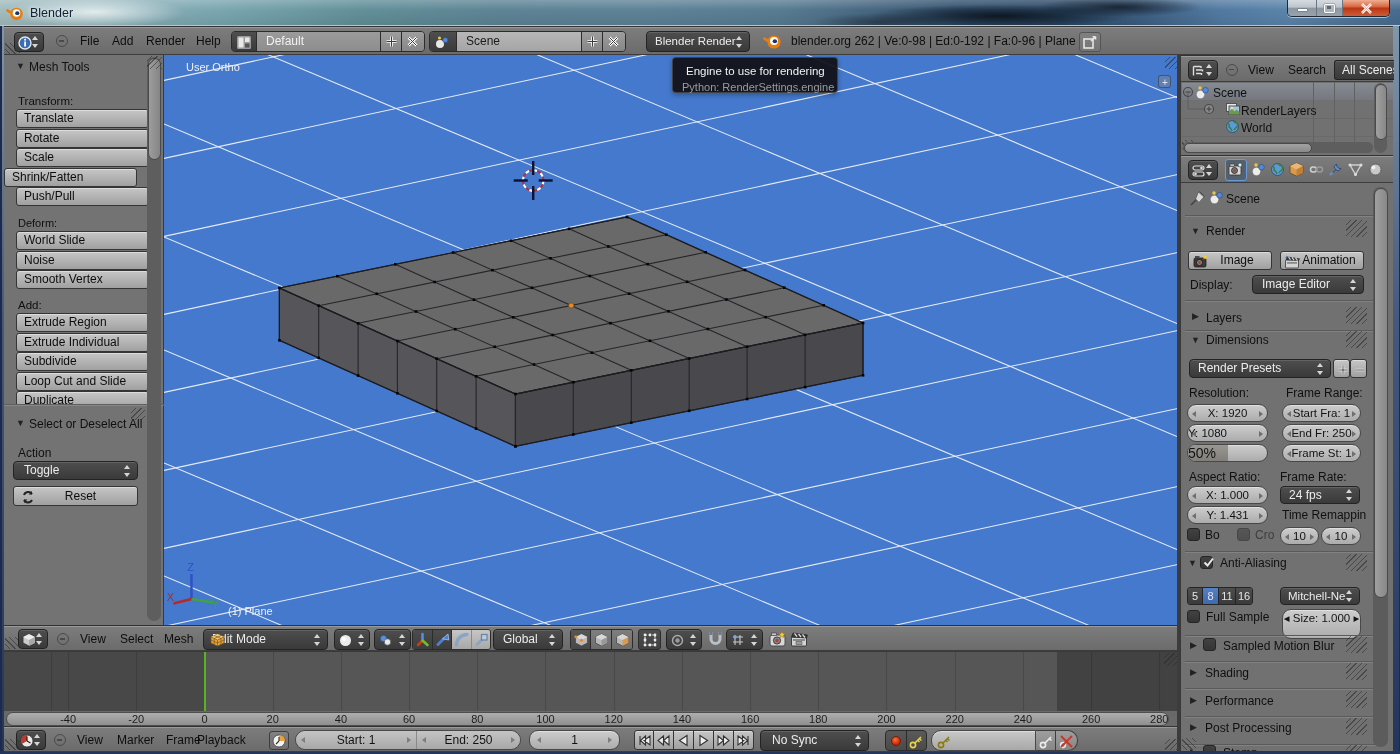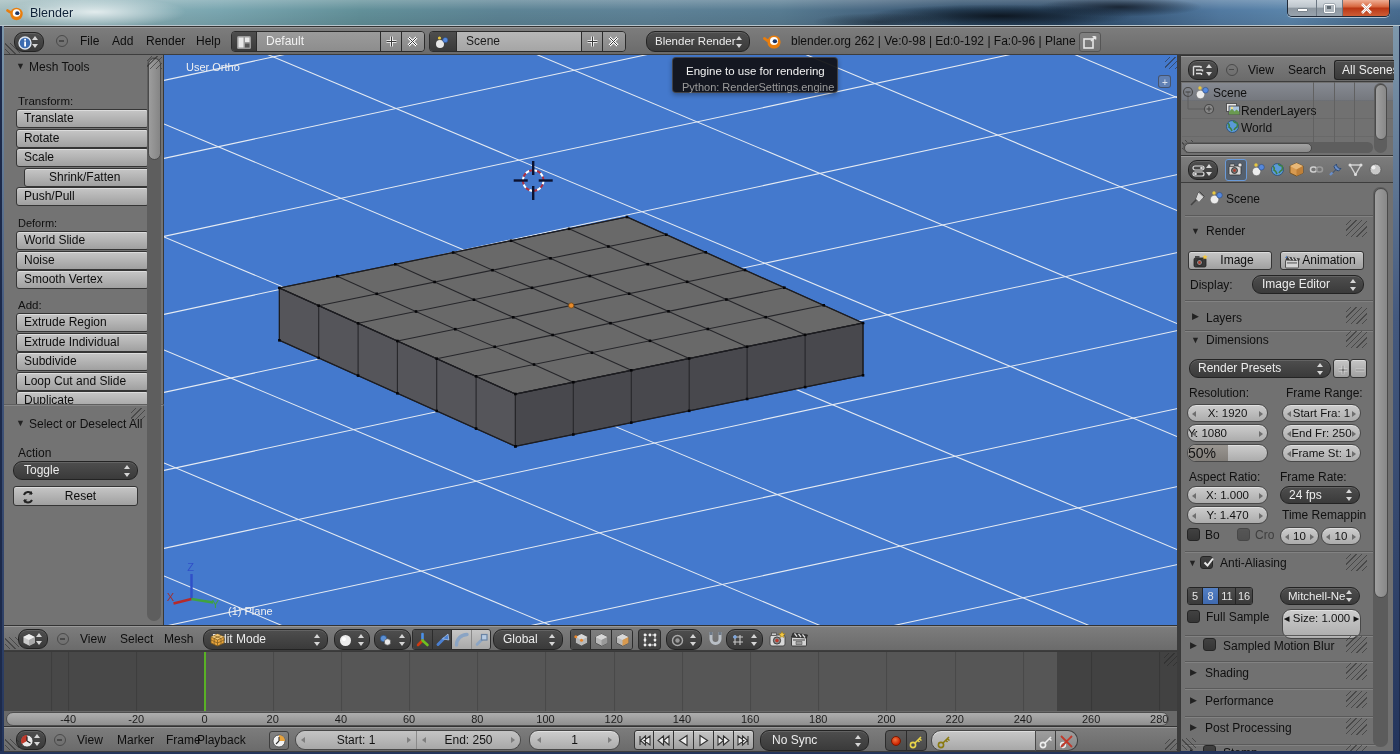--- a/index.html
+++ b/index.html
@@ -1,18 +1,18 @@
 <!DOCTYPE html>
 <html><head><meta charset="utf-8"><style>
 *{margin:0;padding:0;box-sizing:border-box}
 html,body{width:1400px;height:754px;overflow:hidden}
 body{font-family:"Liberation Sans",sans-serif;position:relative;background:#747474;font-size:12px}
 .a{position:absolute}
 .hdr{background:linear-gradient(#7d7d7d 0%,#747474 50%,#6b6b6b 100%);border-top:1px solid #333;border-bottom:1px solid #3d3d3d;box-shadow:inset 0 1px 0 rgba(255,255,255,.22)}
-.dd{background:linear-gradient(#4e4e4e,#3a3a3a);border:1px solid #232323;border-radius:9px;color:#e9e9e9;box-shadow:inset 0 1px 0 rgba(255,255,255,.12)}
+.dd{background:linear-gradient(#4e4e4e,#3a3a3a);border:1px solid #232323;border-radius:4px;color:#e9e9e9;box-shadow:inset 0 1px 0 rgba(255,255,255,.12)}
 .btn{background:linear-gradient(#c6c6c6,#a0a0a0);border:1px solid #353535;border-radius:3px;color:#0d0d0d;box-shadow:inset 0 1px 0 rgba(255,255,255,.4)}
 .pill{background:linear-gradient(#cdcdcd,#acacac);border:1px solid #484848;border-radius:9px;color:#131313;box-shadow:inset 0 1px 0 rgba(255,255,255,.4)}
 .mtxt{color:#0e0e0e;font-size:12px;line-height:20px}
 .wtxt{color:#ececec;font-size:12px;line-height:19px;white-space:nowrap;overflow:hidden}
 .lbl{color:#101010;font-size:12px}
 .ctr{text-align:center}
 .arr{position:absolute;right:5px;top:50%;margin-top:-6px;width:9px;height:12px}
 .arr:before{content:"";position:absolute;left:1px;top:0;border-left:3.6px solid transparent;border-right:3.6px solid transparent;border-bottom:4.6px solid #d6d6d6}
 .arr:after{content:"";position:absolute;left:1px;bottom:0;border-left:3.6px solid transparent;border-right:3.6px solid transparent;border-top:4.6px solid #d6d6d6}
 .chk{position:absolute;width:13px;height:13px;background:linear-gradient(#414141,#353535);border:1px solid #252525;border-radius:3px}
@@ -143,21 +143,21 @@
  </div>
 </div>
 
 <div class="a" id="tools" style="left:4px;top:55px;width:160px;height:570px;background:#737373;border-right:1px solid #393939">
  <div class="a" style="left:12px;top:6px;font-size:9px;color:#222">▼</div>
  <div class="a lbl" style="left:25px;top:5px">Mesh Tools</div>
  <div class="a lbl" style="left:14px;top:40px;font-size:11.5px">Transform:</div>
  <div class="a btn" style="left:12px;top:54px;width:133px;height:19px;line-height:17px;padding-left:7px">Translate</div>
  <div class="a btn" style="left:12px;top:73.5px;width:133px;height:19px;line-height:17px;padding-left:7px">Rotate</div>
  <div class="a btn" style="left:12px;top:93px;width:133px;height:19px;line-height:17px;padding-left:7px">Scale</div>
- <div class="a btn" style="left:20px;top:112.5px;width:133px;height:19px;line-height:17px;padding-left:24px">Shrink/Fatten</div>
+ <div class="a btn" style="left:0;top:112.5px;width:133px;height:19px;line-height:17px;padding-left:7px">Shrink/Fatten</div>
  <div class="a btn" style="left:12px;top:132px;width:133px;height:19px;line-height:17px;padding-left:7px">Push/Pull</div>
  <div class="a lbl" style="left:14px;top:162px;font-size:11px">Deform:</div>
  <div class="a btn" style="left:12px;top:176px;width:133px;height:19px;line-height:17px;padding-left:7px">World Slide</div>
  <div class="a btn" style="left:12px;top:195.5px;width:133px;height:19px;line-height:17px;padding-left:7px">Noise</div>
  <div class="a btn" style="left:12px;top:215px;width:133px;height:19px;line-height:17px;padding-left:7px">Smooth Vertex</div>
  <div class="a lbl" style="left:14px;top:244px;font-size:11.5px">Add:</div>
  <div class="a btn" style="left:12px;top:258px;width:133px;height:19px;line-height:17px;padding-left:7px">Extrude Region</div>
  <div class="a btn" style="left:12px;top:277.5px;width:133px;height:19px;line-height:17px;padding-left:7px">Extrude Individual</div>
  <div class="a btn" style="left:12px;top:297px;width:133px;height:19px;line-height:17px;padding-left:7px">Subdivide</div>
  <div class="a btn" style="left:12px;top:316.5px;width:133px;height:19px;line-height:17px;padding-left:7px">Loop Cut and Slide</div>
@@ -850,21 +850,21 @@
       <div style="text-align:center;line-height:16px;font-size:11.5px;color:#131313;position:relative">Frame St: 1</div>
     </div>
     <div style="position:absolute;left:6px;top:303px;width:81px;height:18px;background:linear-gradient(#cdcdcd,#acacac);border:1px solid #484848;border-radius:9px;overflow:hidden;box-shadow:inset 0 1px 0 rgba(255,255,255,.4)">
       <div style="position:absolute;left:4px;top:5.5px;width:0;height:0;border-top:3px solid transparent;border-bottom:3px solid transparent;border-right:4px solid #6e6e6e"></div>
       <div style="position:absolute;right:4px;top:5.5px;width:0;height:0;border-top:3px solid transparent;border-bottom:3px solid transparent;border-left:4px solid #6e6e6e"></div>
       <div style="text-align:center;line-height:16px;font-size:11.5px;color:#131313;position:relative">X: 1.000</div>
     </div>
     <div style="position:absolute;left:6px;top:323px;width:81px;height:18px;background:linear-gradient(#cdcdcd,#acacac);border:1px solid #484848;border-radius:9px;overflow:hidden;box-shadow:inset 0 1px 0 rgba(255,255,255,.4)">
       <div style="position:absolute;left:4px;top:5.5px;width:0;height:0;border-top:3px solid transparent;border-bottom:3px solid transparent;border-right:4px solid #6e6e6e"></div>
       <div style="position:absolute;right:4px;top:5.5px;width:0;height:0;border-top:3px solid transparent;border-bottom:3px solid transparent;border-left:4px solid #6e6e6e"></div>
-      <div style="text-align:center;line-height:16px;font-size:11.5px;color:#131313;position:relative">Y: 1.470</div>
+      <div style="text-align:center;line-height:16px;font-size:11.5px;color:#131313;position:relative">Y: 1.431</div>
     </div>
     <div style="position:absolute;left:99px;top:344px;width:39px;height:18px;background:linear-gradient(#cdcdcd,#acacac);border:1px solid #484848;border-radius:9px;overflow:hidden;box-shadow:inset 0 1px 0 rgba(255,255,255,.4)">
       <div style="position:absolute;left:4px;top:5.5px;width:0;height:0;border-top:3px solid transparent;border-bottom:3px solid transparent;border-right:4px solid #6e6e6e"></div>
       <div style="position:absolute;right:4px;top:5.5px;width:0;height:0;border-top:3px solid transparent;border-bottom:3px solid transparent;border-left:4px solid #6e6e6e"></div>
       <div style="text-align:center;line-height:16px;font-size:11.5px;color:#131313;position:relative">10</div>
     </div>
     <div style="position:absolute;left:140px;top:344px;width:40px;height:18px;background:linear-gradient(#cdcdcd,#acacac);border:1px solid #484848;border-radius:9px;overflow:hidden;box-shadow:inset 0 1px 0 rgba(255,255,255,.4)">
       <div style="position:absolute;left:4px;top:5.5px;width:0;height:0;border-top:3px solid transparent;border-bottom:3px solid transparent;border-right:4px solid #6e6e6e"></div>
       <div style="position:absolute;right:4px;top:5.5px;width:0;height:0;border-top:3px solid transparent;border-bottom:3px solid transparent;border-left:4px solid #6e6e6e"></div>
       <div style="text-align:center;line-height:16px;font-size:11.5px;color:#131313;position:relative">10</div>

